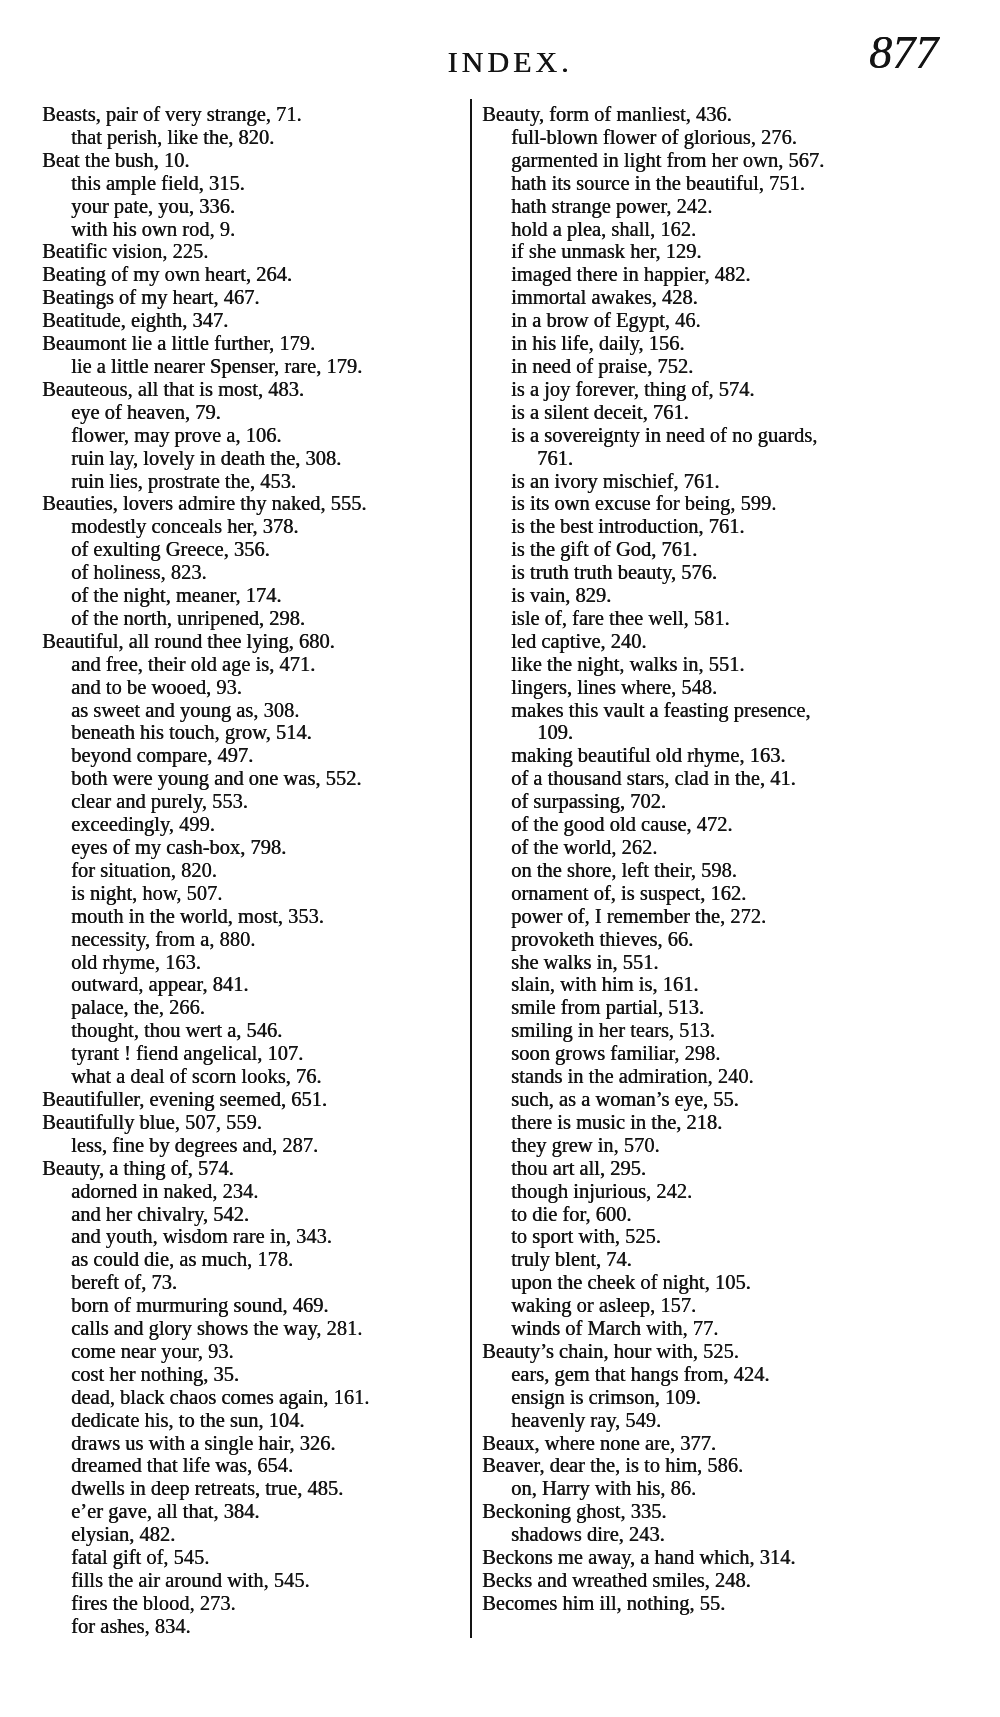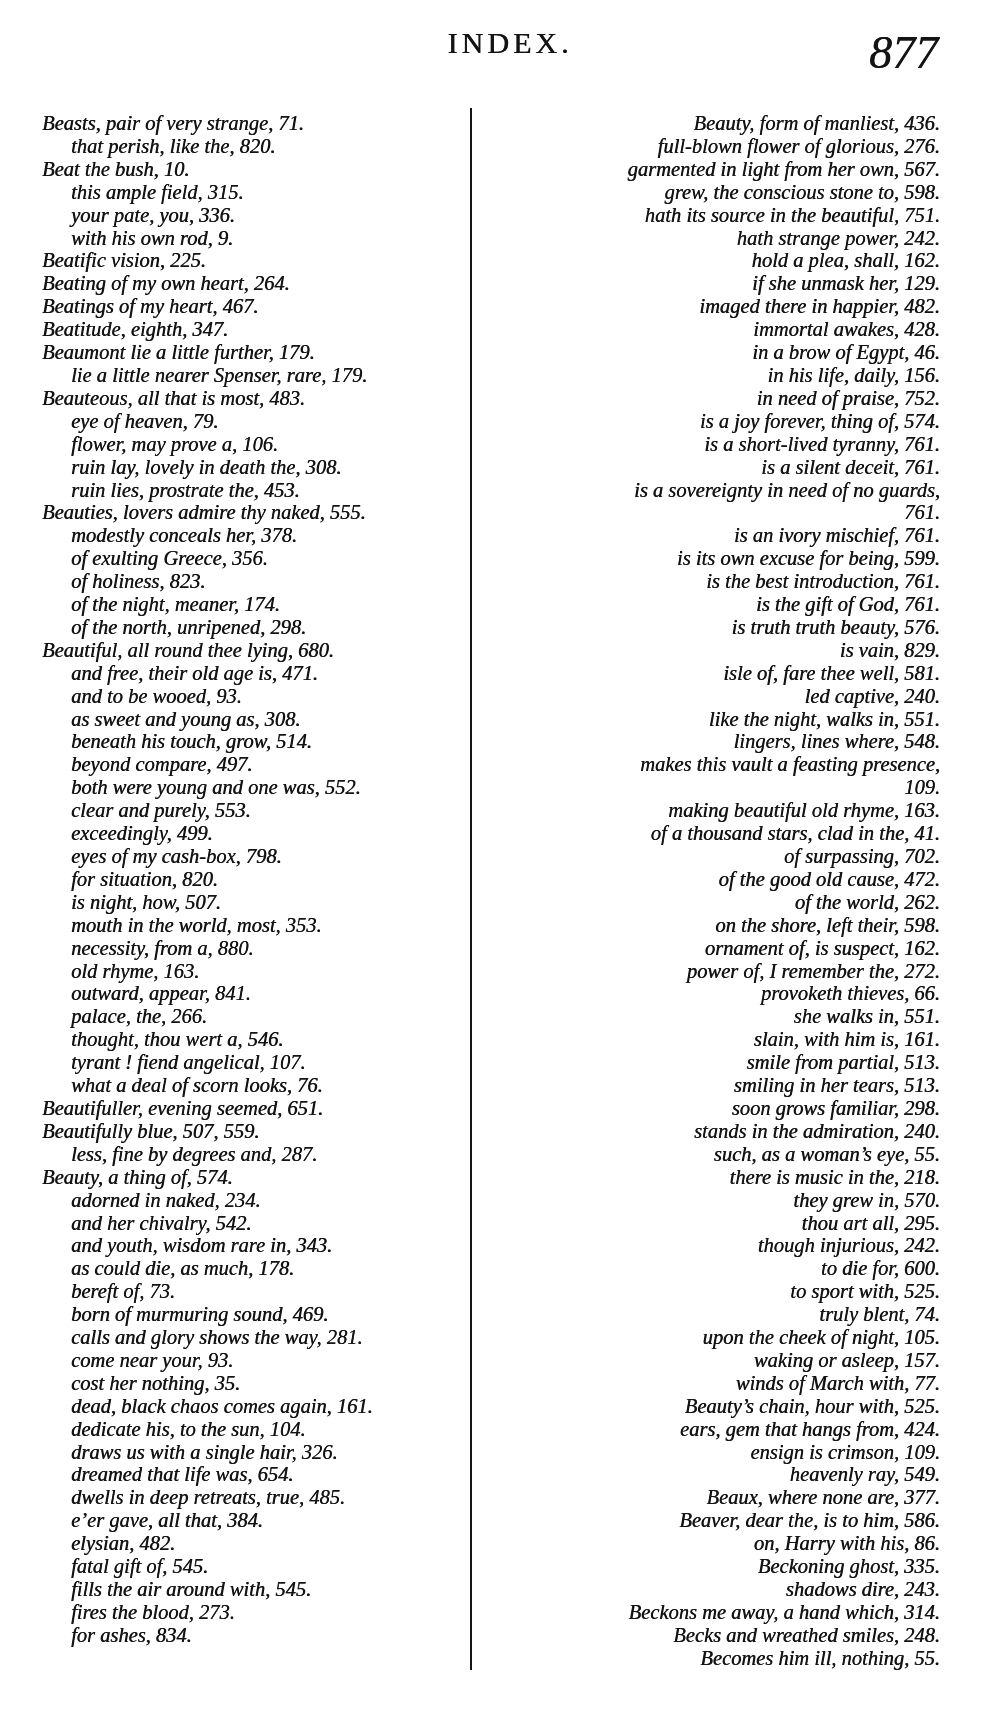--- a/index.html
+++ b/index.html
@@ -13,21 +13,21 @@
     height:1717px;
     margin:0 auto;
     background:var(--paper);
     color:var(--ink);
     font-family:"Liberation Serif","DejaVu Serif",serif;
     overflow:hidden;
     box-sizing:border-box;
   }
   .header{
     display:flex;
-    align-items:flex-start;
+    align-items:flex-end;
     padding:26px 62px 0 42px;
     box-sizing:border-box;
     margin-left:40px;
   }
   .header .spacer-left{width:300px;flex:none;}
   .header .title{
     flex:1;
     text-align:center;
     font-size:30px;
     letter-spacing:4px;
@@ -37,39 +37,38 @@
   .header .page-number{
     width:300px;
     flex:none;
     text-align:right;
     font-size:46px;
     text-shadow:0.5px 0 0 currentColor;
     font-style:italic;
   }
   .body{
     display:flex;
-    margin-top:33px;
+    margin-top:24px;
     padding:0 60px 0 42px;
     box-sizing:border-box;
-    font-style:italic;
   }
   .col{
     font-size:20.5px;
     line-height:22.9px;
     white-space:nowrap;
     text-shadow:0.4px 0 0 currentColor;
   }
   .col-left{width:428px;flex:none;}
   .divider{
     width:2px;
     background:var(--ink);
     flex:none;
     margin-top:-4px;
   }
-  .col-right{flex:1;padding-left:18px;text-align:right;}
+  .col-right{flex:1;padding-left:10px;}
   .entry.indent-0{padding-left:0;}
   .entry.indent-1{padding-left:29px;}
   .entry.indent-2{padding-left:55px;}
 </style>
 </head>
 <body>
 
 <div class="page">
   <div class="header">
     <div class="spacer-left"></div>
@@ -144,32 +143,30 @@
         <div class="entry indent-1">fatal gift of, 545.</div>
         <div class="entry indent-1">fills the air around with, 545.</div>
         <div class="entry indent-1">fires the blood, 273.</div>
         <div class="entry indent-1">for ashes, 834.</div>
       </div>
     <div class="divider"></div>
     <div class="col col-right">
         <div class="entry indent-0">Beauty, form of manliest, 436.</div>
         <div class="entry indent-1">full-blown flower of glorious, 276.</div>
         <div class="entry indent-1">garmented in light from her own, 567.</div>
-        <div class="entry indent-1">grew, the conscious stone to, 598.</div>
         <div class="entry indent-1">hath its source in the beautiful, 751.</div>
         <div class="entry indent-1">hath strange power, 242.</div>
         <div class="entry indent-1">hold a plea, shall, 162.</div>
         <div class="entry indent-1">if she unmask her, 129.</div>
         <div class="entry indent-1">imaged there in happier, 482.</div>
         <div class="entry indent-1">immortal awakes, 428.</div>
         <div class="entry indent-1">in a brow of Egypt, 46.</div>
         <div class="entry indent-1">in his life, daily, 156.</div>
         <div class="entry indent-1">in need of praise, 752.</div>
         <div class="entry indent-1">is a joy forever, thing of, 574.</div>
-        <div class="entry indent-1">is a short-lived tyranny, 761.</div>
         <div class="entry indent-1">is a silent deceit, 761.</div>
         <div class="entry indent-1">is a sovereignty in need of no guards,</div>
         <div class="entry indent-2">761.</div>
         <div class="entry indent-1">is an ivory mischief, 761.</div>
         <div class="entry indent-1">is its own excuse for being, 599.</div>
         <div class="entry indent-1">is the best introduction, 761.</div>
         <div class="entry indent-1">is the gift of God, 761.</div>
         <div class="entry indent-1">is truth truth beauty, 576.</div>
         <div class="entry indent-1">is vain, 829.</div>
         <div class="entry indent-1">isle of, fare thee well, 581.</div>

